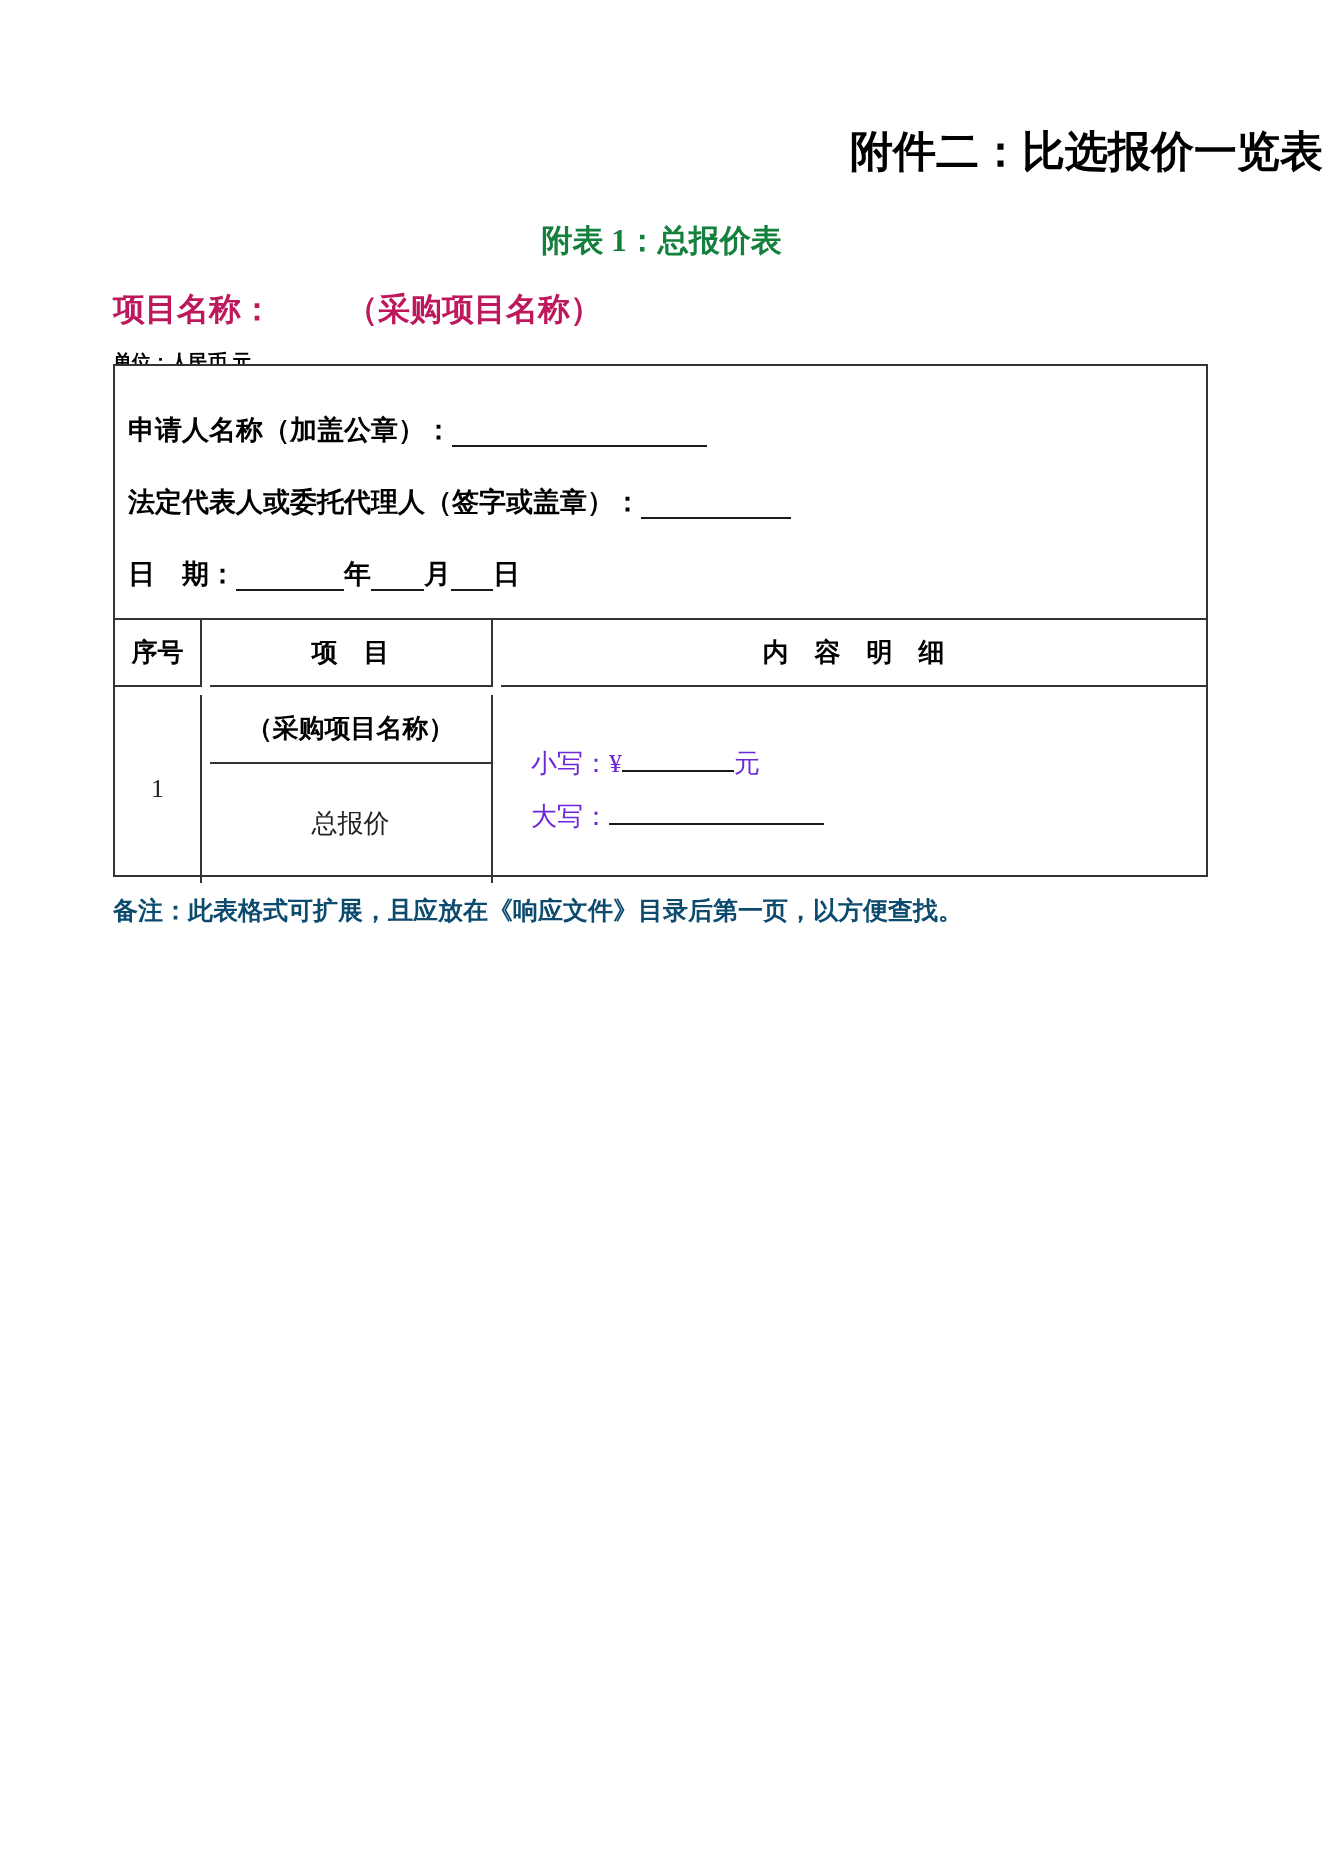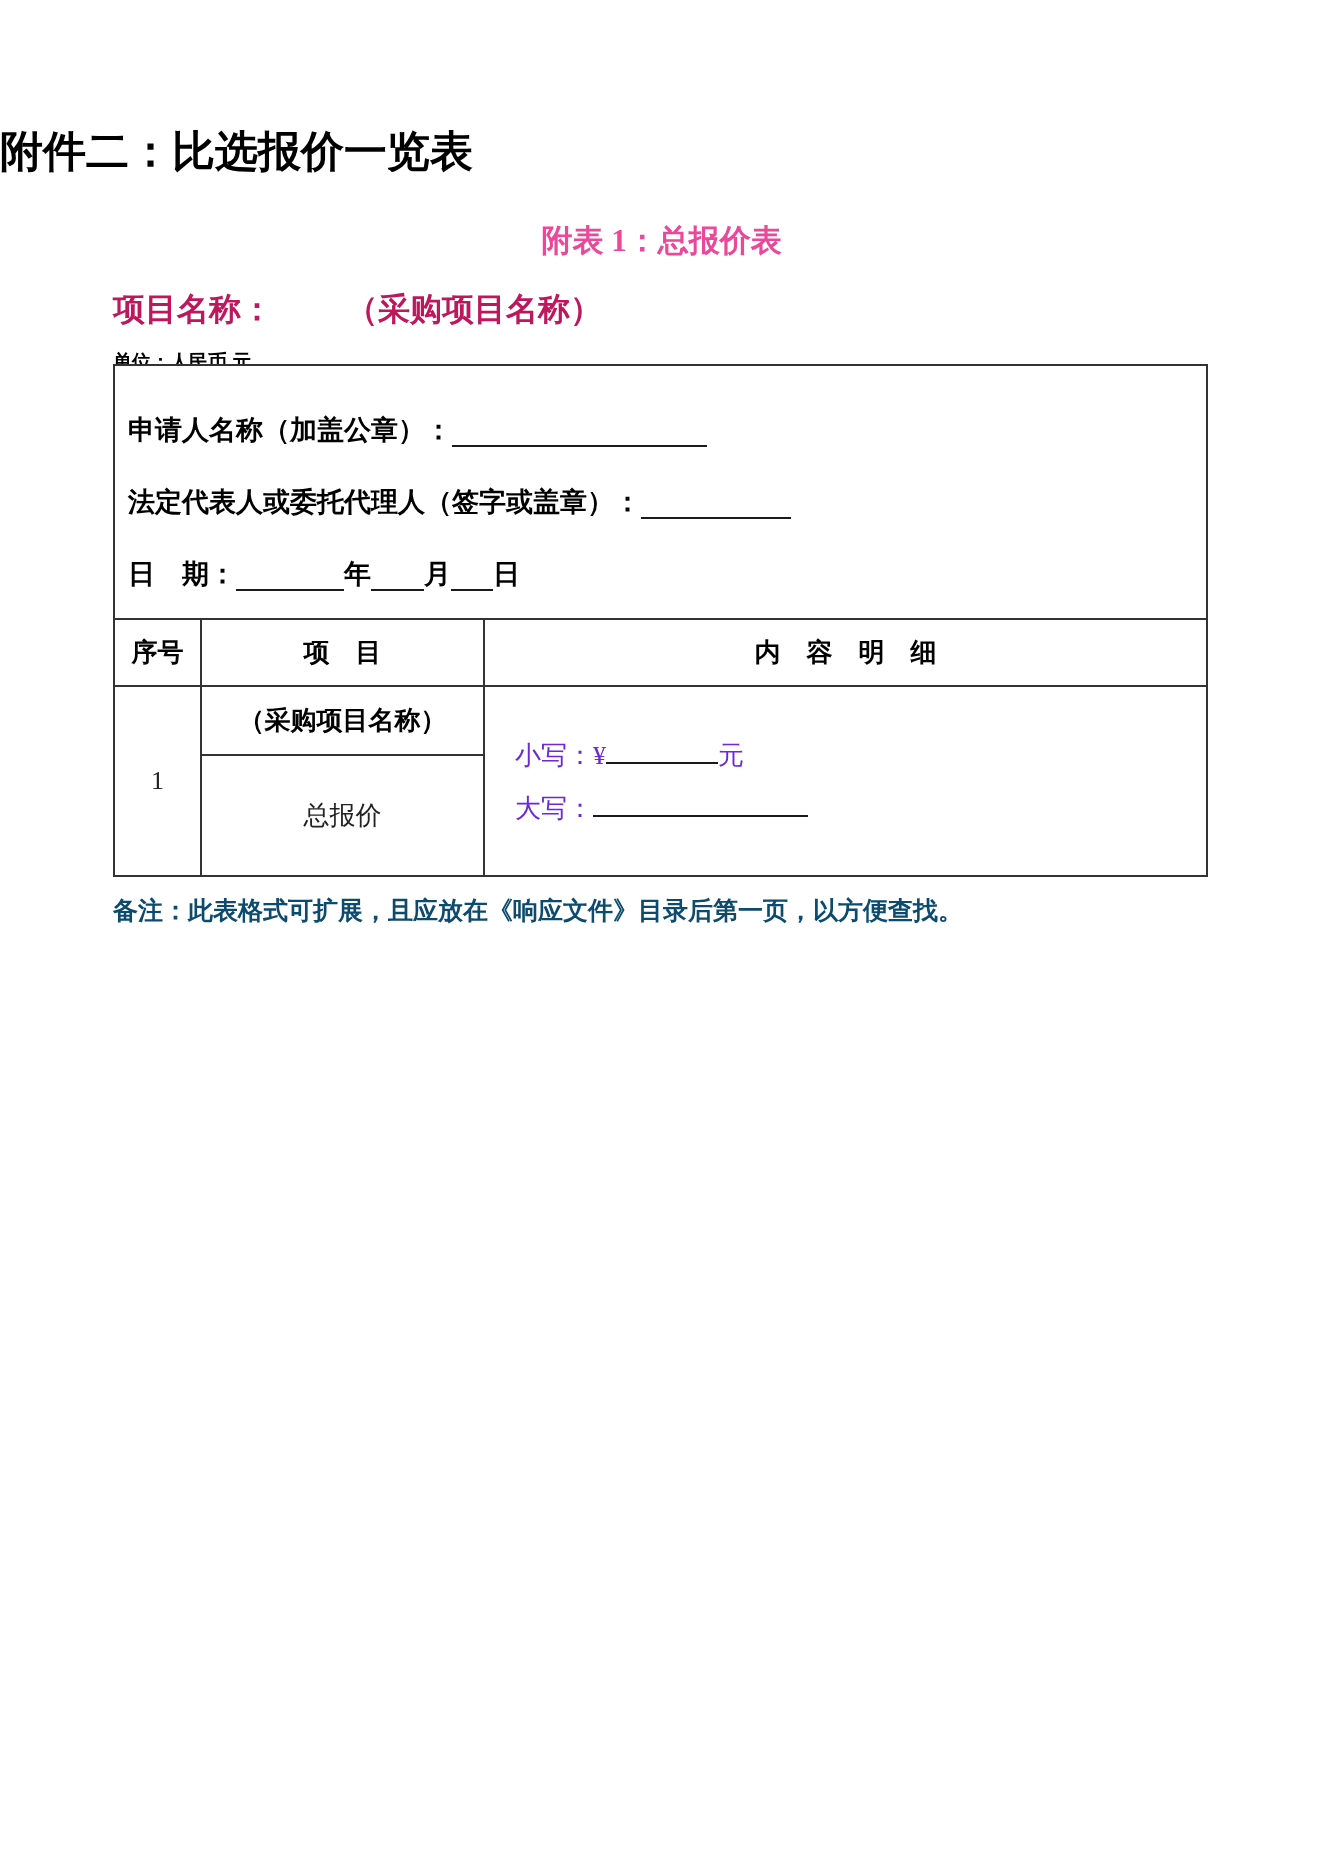--- a/index.html
+++ b/index.html
@@ -9,28 +9,28 @@
     background:#ffffff;
     outline:1px solid #cfcfcf;
     font-family:"Liberation Serif", serif;
     color:#111;
     overflow:hidden;
   }
   .hei{font-family:"Liberation Sans", sans-serif;font-weight:bold;}
 
   .doc-title{
     position:absolute;top:122px;left:0;width:100%;
-    text-align:left;font-size:43px;line-height:60px;
+    text-align:right;font-size:43px;line-height:60px;
     font-weight:bold;color:#000;
     font-family:"Liberation Serif", serif;
   }
   .doc-subtitle{
     position:absolute;top:218px;left:0;width:100%;
     text-align:center;font-size:31px;line-height:46px;
-    font-weight:bold;color:#ec4899;
+    font-weight:bold;color:#15803d;
   }
   .meta-project{
     position:absolute;top:292px;left:113px;
     font-size:32px;line-height:34px;color:#be185d;
   }
   .meta-project .val{margin-left:73px;}
   .meta-unit{
     position:absolute;top:344px;left:113px;
     font-size:19px;line-height:36px;color:#000;
   }
@@ -60,20 +60,21 @@
   .b-year{width:108px;}
   .b-month{width:53px;}
   .b-day{width:42px;}
   .b-small{width:112px;}
   .b-big{width:215px;}
 
   .grid{
     display:grid;
     grid-template-columns:87px 283px 1fr;
     grid-template-rows:67px 188px;
+    gap:8px;
   }
   .h-cell{
     border-bottom:2px solid #333;border-right:2px solid #333;
     display:flex;align-items:center;justify-content:center;
     font-family:"Liberation Sans", sans-serif;
     font-weight:bold;font-size:26px;color:#000;
   }
   .h-cell.last{border-right:none;}
   .cell-no{
     grid-row:2;grid-column:1;

